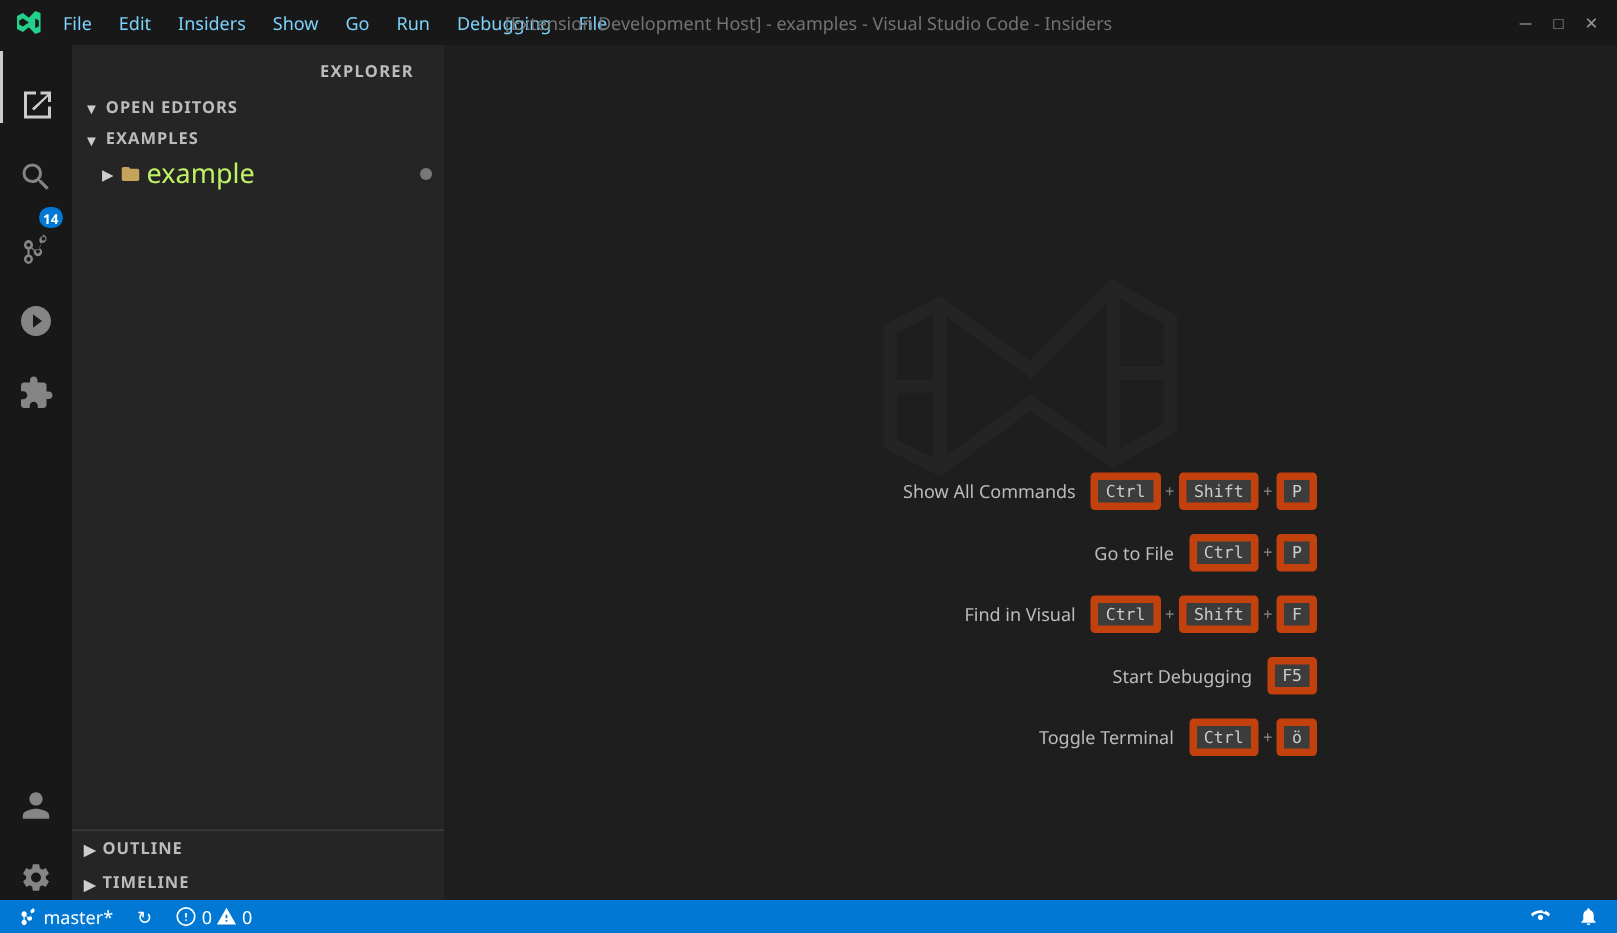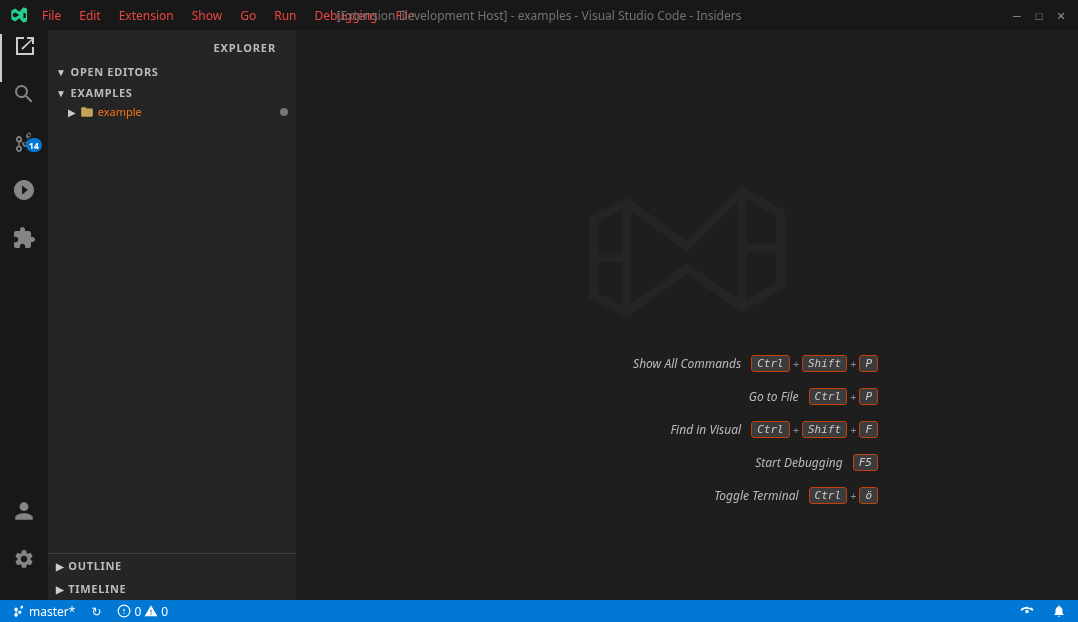--- a/index.html
+++ b/index.html
@@ -36,21 +36,21 @@
       height: 18px;
       flex-shrink: 0;
     }
     .titlebar-menu {
       display: flex;
       gap: 2px;
     }
     .titlebar-menu-item {
       padding: 2px 8px;
       font-size: 12px;
-      color: #ef4444;
+      color: #7dd3fc;
       cursor: pointer;
       border-radius: 3px;
     }
     .titlebar-title {
       position: absolute;
       left: 50%;
       transform: translateX(-50%);
       font-size: 12px;
       color: #737373;
       white-space: nowrap;
@@ -87,21 +87,21 @@
       flex-direction: column;
       align-items: center;
       padding: 4px 0;
       flex-shrink: 0;
       gap: 0;
     }
     .activity-icon {
       width: 48px;
       height: 48px;
       display: flex;
-      align-items: flex-start;
+      align-items: flex-end;
       justify-content: center;
       cursor: pointer;
       color: #858585;
       position: relative;
       font-size: 22px;
     }
     .activity-icon.active {
       color: #cccccc;
       border-left: 2px solid #cccccc;
     }
@@ -178,21 +178,21 @@
     .tree-item .dot-indicator {
       position: absolute;
       right: 8px;
       width: 8px;
       height: 8px;
       border-radius: 50%;
       background: #cccccc;
       opacity: 0.5;
     }
     .tree-chevron { font-size: 10px; color: #cccccc; }
-    .tree-label { font-size: 11px; color: #f97316; }
+    .tree-label { font-size: 18px; color: #bef264; }
 
     
     .sidebar-bottom {
       border-top: 1px solid #3c3c3c;
     }
     .sidebar-bottom-section {
       display: flex;
       align-items: center;
       padding: 4px 8px;
       cursor: pointer;
@@ -221,21 +221,20 @@
       height: 220px;
       opacity: 0.055;
       margin-bottom: 60px;
     }
 
     
     .shortcuts-panel {
       position: absolute;
       bottom: 80px;
       right: 200px;
-      font-style: italic;
     }
     .shortcut-row {
       display: flex;
       align-items: center;
       justify-content: flex-end;
       margin-bottom: 16px;
       gap: 10px;
     }
     .shortcut-label {
       color: #bbbbbb;
@@ -246,21 +245,21 @@
       display: flex;
       align-items: center;
       gap: 3px;
     }
     .key {
       background: #3c3c3c;
       color: #cccccc;
       font-size: 11px;
       padding: 1px 5px;
       border-radius: 3px;
-      border: 1px solid #c2410c;
+      border: 5px solid #c2410c;
       font-family: monospace;
     }
     .key-sep {
       color: #888;
       font-size: 11px;
     }
 
     
     .statusbar {
       height: 22px;
@@ -298,21 +297,21 @@
 
 <div class="titlebar">
   <div class="titlebar-left">
 
     <svg class="titlebar-logo" viewBox="0 0 100 100" xmlns="http://www.w3.org/2000/svg">
       <path d="M74.9 7.3L51.4 32.5 29.1 14.5 7.4 26.2v47.6l21.7 11.7 22.3-18 23.5 25.2L94.6 85V15L74.9 7.3zM29.1 64.5l-13.3-7.2V42.7l13.3-7.2V64.5zM51.4 50L29.1 64.5V35.5L51.4 50zm23.5 14.5V35.5l13.3 7.2v21.6l-13.3 7.2z" fill="#23d18b"></path>
     </svg>
     <div class="titlebar-menu">
       <div class="titlebar-menu-item">File</div>
       <div class="titlebar-menu-item">Edit</div>
-      <div class="titlebar-menu-item">Extension</div>
+      <div class="titlebar-menu-item">Insiders</div>
       <div class="titlebar-menu-item">Show</div>
       <div class="titlebar-menu-item">Go</div>
       <div class="titlebar-menu-item">Run</div>
       <div class="titlebar-menu-item">Debugging</div>
       <div class="titlebar-menu-item">File</div>
     </div>
   </div>
   <div class="titlebar-title">[Extension Development Host] - examples - Visual Studio Code - Insiders</div>
   <div class="titlebar-controls">
     <div class="titlebar-btn">─</div>

